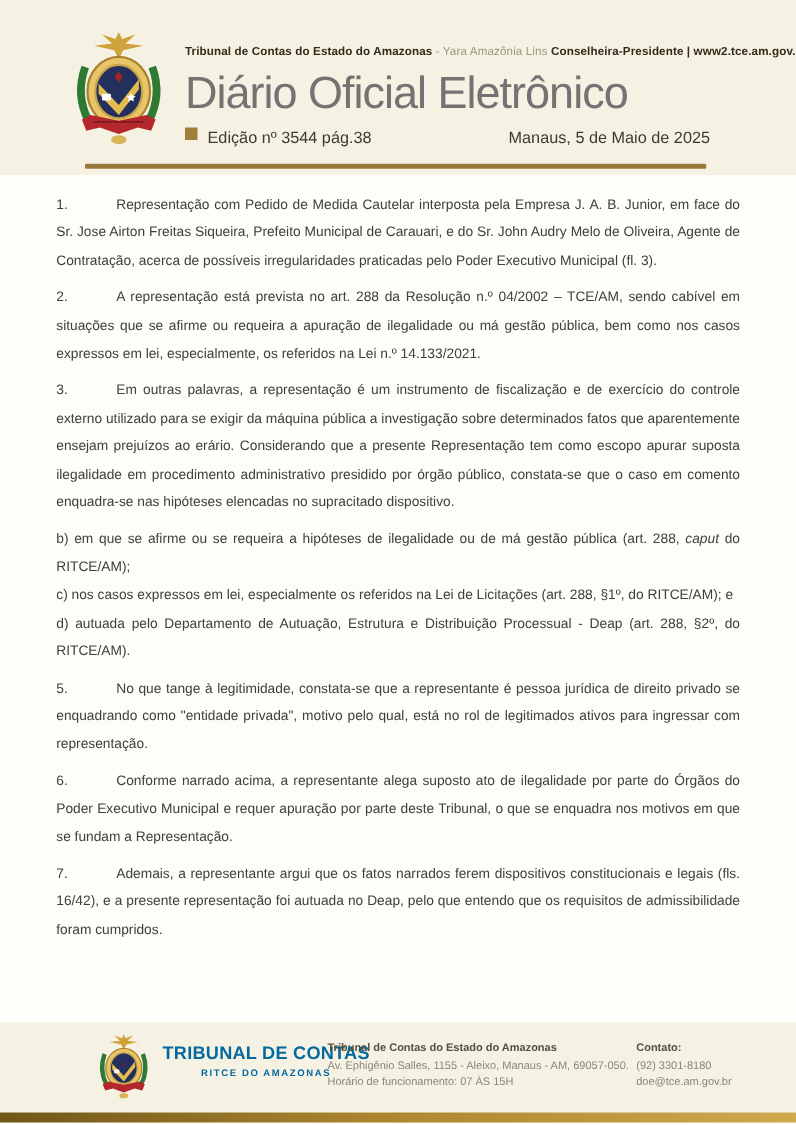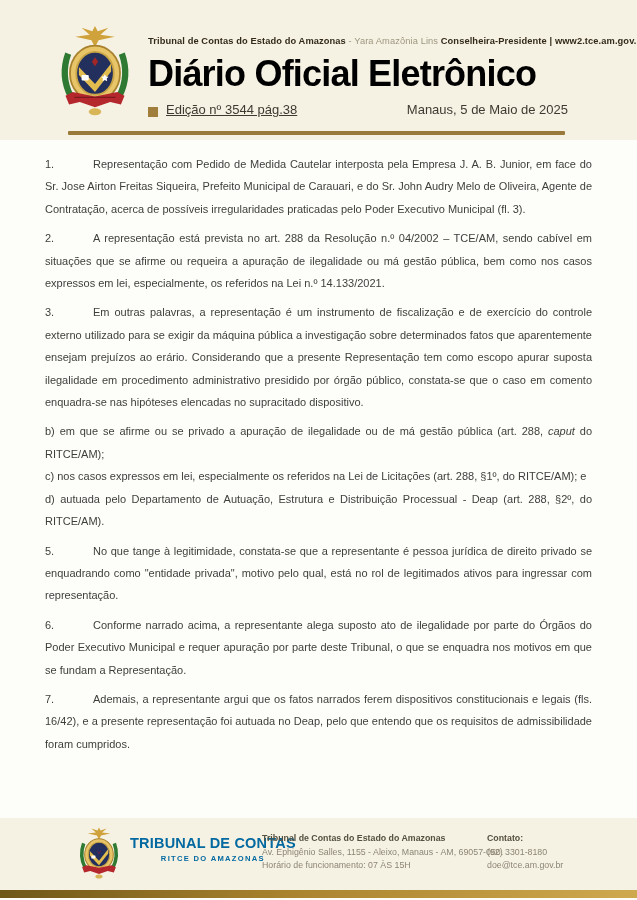--- a/index.html
+++ b/index.html
@@ -7,40 +7,40 @@
   .page {
     position:relative; width:637px; height:900px; overflow:hidden;
     background:#fdfdfa; font-family:"Liberation Sans", sans-serif;
   }
   
   .masthead { position:absolute; left:0; top:0; width:637px; height:140px; background:#f6f2e3; }
   .logo-header { position:absolute; left:54px; top:25px; width:82px; height:93px; }
   .head-text { position:absolute; left:148px; top:36px; width:420px; }
   .org-line { font-size:9.3px; color:#9d9780; white-space:nowrap; letter-spacing:0.1px; }
   .org-line .bold { color:#332b1a; font-weight:700; }
-  .doe-title { margin-top:7px; font-size:36px; font-weight:700; color:#000000; letter-spacing:-0.8px; white-space:nowrap; }
+  .doe-title { margin-top:7px; font-size:36px; font-weight:400; color:#737373; letter-spacing:-0.8px; white-space:nowrap; }
   .edition-row { margin-top:7px; display:flex; justify-content:space-between; align-items:center; font-size:13px; color:#3f3a31; }
-  .edition-left { display:flex; align-items:flex-end;text-decoration:underline; }
+  .edition-left { display:flex; align-items:flex-start; }
   .gold-square { display:inline-block; width:10px; height:10px; background:#a07f3c; margin-right:8px; }
   .divider { position:absolute; left:68px; top:131px; width:497px; height:4px; background:#9a7a3a; border-radius:1px; }
   
   .content { position:absolute; left:45px; top:153px; width:547px; }
   .para { font-size:11px; line-height:22.4px; color:#3e3e3c; text-align:justify; margin:0 0 7px 0; }
   .para .pnum { display:inline-block; width:48px; }
   .tight { margin-bottom:0; }
   .para i { font-style:italic; }
   
   .footer { position:absolute; left:0; top:818px; width:637px; height:72px; background:#f6f2e3; }
   .logo-footer { position:absolute; left:76px; top:8px; width:46px; height:55px; }
   .brand { position:absolute; left:130px; top:17px; color:#0369a1;text-align:center; }
   .brand-title { font-size:14.5px; font-weight:700; letter-spacing:0.2px; white-space:nowrap; }
   .brand-sub { font-size:7.6px; font-weight:700; letter-spacing:1.3px; margin-top:3px; white-space:nowrap; }
   .f-col { position:absolute; top:14px; font-size:8.8px; line-height:13.5px; color:#8c8575; white-space:nowrap; }
   .f-org { left:262px; }
-  .f-contact { left:487px; }
+  .f-contact { left:509px; }
   .f-bold { font-weight:700; color:#55503f; }
   .bottom-bar { position:absolute; left:0; top:890px; width:637px; height:8px;
     background:linear-gradient(90deg,#6f5718,#a9832e 45%,#cfa94e); }
 </style>
 </head>
 <body>
 
 <div class="page">
 
   <div class="masthead">
@@ -73,21 +73,21 @@
   </div>
   <div class="divider"></div>
 
   <div class="content">
     <p class="para"><span class="pnum">1.</span><span>Representação com Pedido de Medida Cautelar interposta pela Empresa J. A. B. Junior, em face do Sr. Jose Airton Freitas Siqueira, Prefeito Municipal de Carauari, e do Sr. John Audry Melo de Oliveira, Agente de Contratação, acerca de possíveis irregularidades praticadas pelo Poder Executivo Municipal (fl. 3).</span></p>
 
     <p class="para"><span class="pnum">2.</span><span>A representação está prevista no art. 288 da Resolução n.º 04/2002 – TCE/AM, sendo cabível em situações que se afirme ou requeira a apuração de ilegalidade ou má gestão pública, bem como nos casos expressos em lei, especialmente, os referidos na Lei n.º 14.133/2021.</span></p>
 
     <p class="para"><span class="pnum">3.</span><span>Em outras palavras, a representação é um instrumento de fiscalização e de exercício do controle externo utilizado para se exigir da máquina pública a investigação sobre determinados fatos que aparentemente ensejam prejuízos ao erário. Considerando que a presente Representação tem como escopo apurar suposta ilegalidade em procedimento administrativo presidido por órgão público, constata-se que o caso em comento enquadra-se nas hipóteses elencadas no supracitado dispositivo.</span></p>
 
-    <p class="para tight"><span>b) em que se afirme ou se privado a apuração de ilegalidade ou de má gestão pública (art. 288, </span><i>caput</i><span> do RITCE/AM);</span></p>
+    <p class="para tight"><span>b) em que se afirme ou se requeira a hipóteses de ilegalidade ou de má gestão pública (art. 288, </span><i>caput</i><span> do RITCE/AM);</span></p>
     <p class="para tight"><span>c) nos casos expressos em lei, especialmente os referidos na Lei de Licitações (art. 288, §1º, do RITCE/AM); e</span></p>
     <p class="para"><span>d) autuada pelo Departamento de Autuação, Estrutura e Distribuição Processual - Deap (art. 288, §2º, do RITCE/AM).</span></p>
 
     <p class="para"><span class="pnum">5.</span><span>No que tange à legitimidade, constata-se que a representante é pessoa jurídica de direito privado se enquadrando como "entidade privada", motivo pelo qual, está no rol de legitimados ativos para ingressar com representação.</span></p>
 
     <p class="para"><span class="pnum">6.</span><span>Conforme narrado acima, a representante alega suposto ato de ilegalidade por parte do Órgãos do Poder Executivo Municipal e requer apuração por parte deste Tribunal, o que se enquadra nos motivos em que se fundam a Representação.</span></p>
 
     <p class="para"><span class="pnum">7.</span><span>Ademais, a representante argui que os fatos narrados ferem dispositivos constitucionais e legais (fls. 16/42), e a presente representação foi autuada no Deap, pelo que entendo que os requisitos de admissibilidade foram cumpridos.</span></p>
   </div>
 

